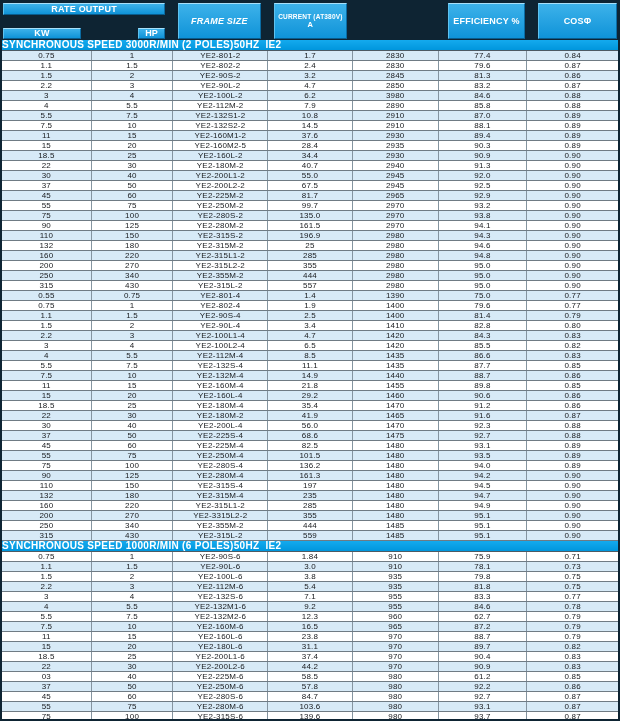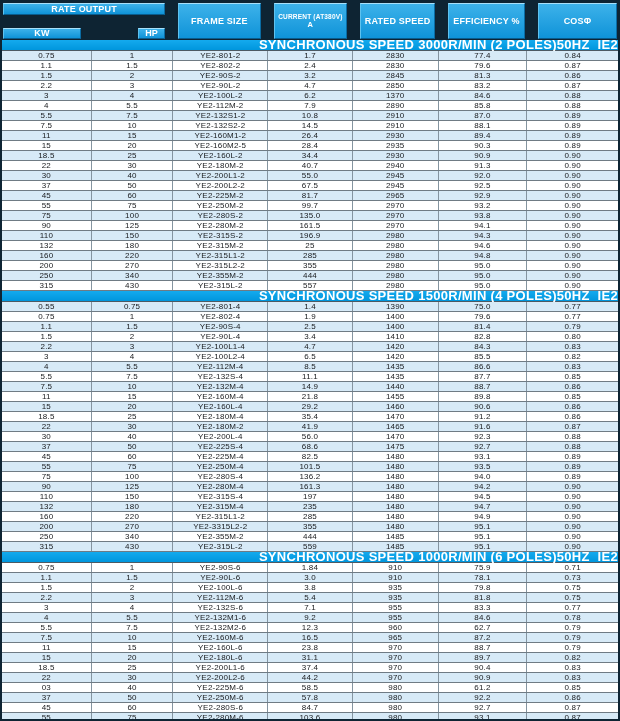--- a/index.html
+++ b/index.html
@@ -28,37 +28,36 @@
     border-right:1px solid #0a6ca4;
     border-bottom:1px solid #085c8d;
     color:#fff;font-weight:bold;
     display:flex;flex-direction:column;align-items:center;justify-content:center;
     font-size:9px;line-height:1;letter-spacing:.2px;
     text-align:center;box-sizing:border-box;
   }
   .h-rate{grid-column:1 / span 2;grid-row:1;}
   .h-kw{grid-column:1;grid-row:2;text-align:right;}
   .h-hp{grid-column:2;grid-row:2;margin-left:44px;}
-  .h-frame{grid-column:3;grid-row:1 / span 2;}
+  .h-frame{grid-column:3;grid-row:1 / span 2;font-style:italic;}
   .h-current{grid-column:4;grid-row:1 / span 2;}
   .h-speed{grid-column:5;grid-row:1 / span 2;}
   .h-eff{grid-column:6;grid-row:1 / span 2;}
   .h-cos{grid-column:7;grid-row:1 / span 2;}
   .h-current .l1{font-size:6.5px;font-weight:bold;}
   .h-current .l2{font-size:7.5px;font-weight:bold;margin-top:1px;}
   
   .tbody{flex:1 1 auto;display:flex;flex-direction:column;}
   .band{
     flex:0 0 10px;
     background:linear-gradient(#14aaee,#0096dd);
-    color:#fff;font-weight:bold;font-size:13px;line-height:10px;
-    text-align:right;letter-spacing:.3px;
+    color:#fff;font-weight:bold;font-size:10px;line-height:10px;
+    text-align:left;letter-spacing:.3px;
     border-bottom:1px solid #4d5a63;
     box-sizing:border-box;
-    padding-left:12px;
   }
   .trow{
     flex:1 1 0;
     display:grid;
     grid-template-columns:90fr 82fr 95fr 85fr 86fr 89fr 91fr;
     border-bottom:1px solid #6f7b84;
     box-sizing:border-box;
     background:#fff;
   }
   .trow:last-child{border-bottom:none;}
@@ -79,21 +78,20 @@
 
   <div class="thead">
     <div class="hcell h-rate">RATE OUTPUT</div>
     <div class="hcell h-kw">KW</div>
     <div class="hcell h-hp">HP</div>
     <div class="hcell h-frame">FRAME SIZE</div>
     <div class="hcell h-current">
       <span class="l1">CURRENT  (AT380V)</span>
       <span class="l2">A</span>
     </div>
-    <div class="hcell h-speed">RATED SPEED</div>
     <div class="hcell h-eff">EFFICIENCY %</div>
     <div class="hcell h-cos">COSΦ</div>
   </div>
 
   <div class="tbody">
       <div class="band">SYNCHRONOUS SPEED 3000R/MIN (2 POLES)50HZ&nbsp;&nbsp;IE2</div>
       <div class="trow alt">
         <div class="tcell">0.75</div>
         <div class="tcell">1</div>
         <div class="tcell">YE2-801-2</div>
@@ -127,21 +125,21 @@
         <div class="tcell">4.7</div>
         <div class="tcell">2850</div>
         <div class="tcell">83.2</div>
         <div class="tcell">0.87</div>
       </div>
       <div class="trow alt">
         <div class="tcell">3</div>
         <div class="tcell">4</div>
         <div class="tcell">YE2-100L-2</div>
         <div class="tcell">6.2</div>
-        <div class="tcell">1370</div>
+        <div class="tcell">3980</div>
         <div class="tcell">84.6</div>
         <div class="tcell">0.88</div>
       </div>
       <div class="trow">
         <div class="tcell">4</div>
         <div class="tcell">5.5</div>
         <div class="tcell">YE2-112M-2</div>
         <div class="tcell">7.9</div>
         <div class="tcell">2890</div>
         <div class="tcell">85.8</div>
@@ -162,21 +160,21 @@
         <div class="tcell">YE2-132S2-2</div>
         <div class="tcell">14.5</div>
         <div class="tcell">2910</div>
         <div class="tcell">88.1</div>
         <div class="tcell">0.89</div>
       </div>
       <div class="trow alt">
         <div class="tcell">11</div>
         <div class="tcell">15</div>
         <div class="tcell">YE2-160M1-2</div>
-        <div class="tcell">26.4</div>
+        <div class="tcell">37.6</div>
         <div class="tcell">2930</div>
         <div class="tcell">89.4</div>
         <div class="tcell">0.89</div>
       </div>
       <div class="trow">
         <div class="tcell">15</div>
         <div class="tcell">20</div>
         <div class="tcell">YE2-160M2-5</div>
         <div class="tcell">28.4</div>
         <div class="tcell">2935</div>
@@ -302,21 +300,20 @@
       </div>
       <div class="trow">
         <div class="tcell">315</div>
         <div class="tcell">430</div>
         <div class="tcell">YE2-315L-2</div>
         <div class="tcell">557</div>
         <div class="tcell">2980</div>
         <div class="tcell">95.0</div>
         <div class="tcell">0.90</div>
       </div>
-      <div class="band">SYNCHRONOUS SPEED 1500R/MIN (4 POLES)50HZ&nbsp;&nbsp;IE2</div>
       <div class="trow alt">
         <div class="tcell">0.55</div>
         <div class="tcell">0.75</div>
         <div class="tcell">YE2-801-4</div>
         <div class="tcell">1.4</div>
         <div class="tcell">1390</div>
         <div class="tcell">75.0</div>
         <div class="tcell">0.77</div>
       </div>
       <div class="trow">

